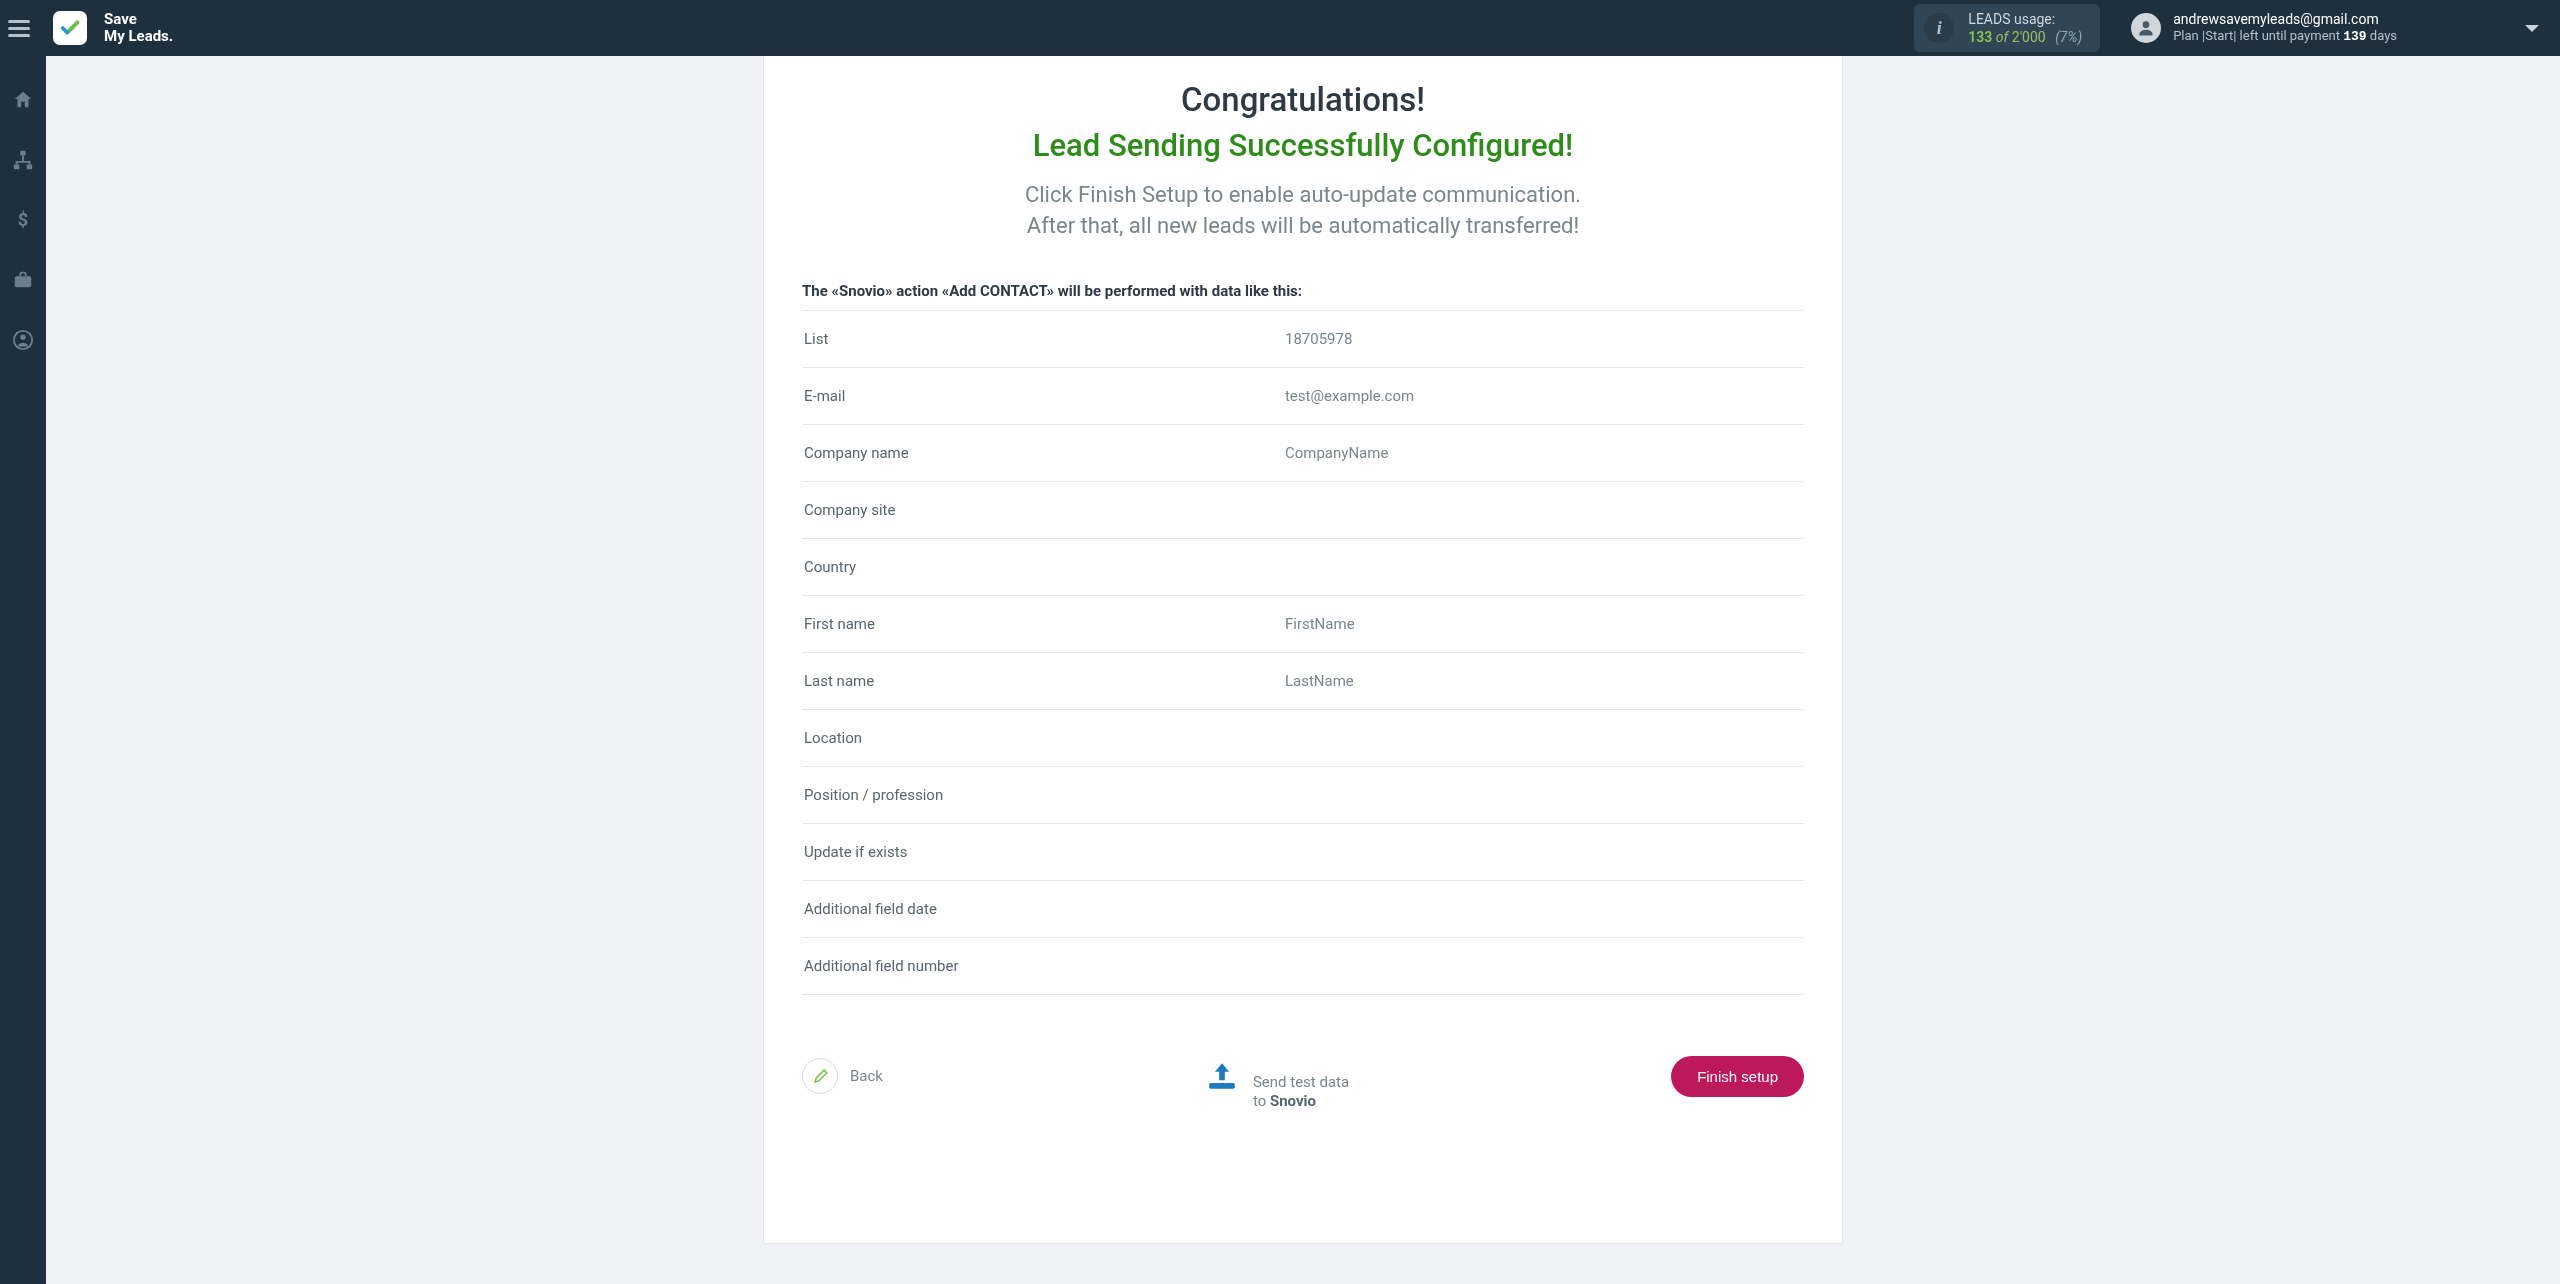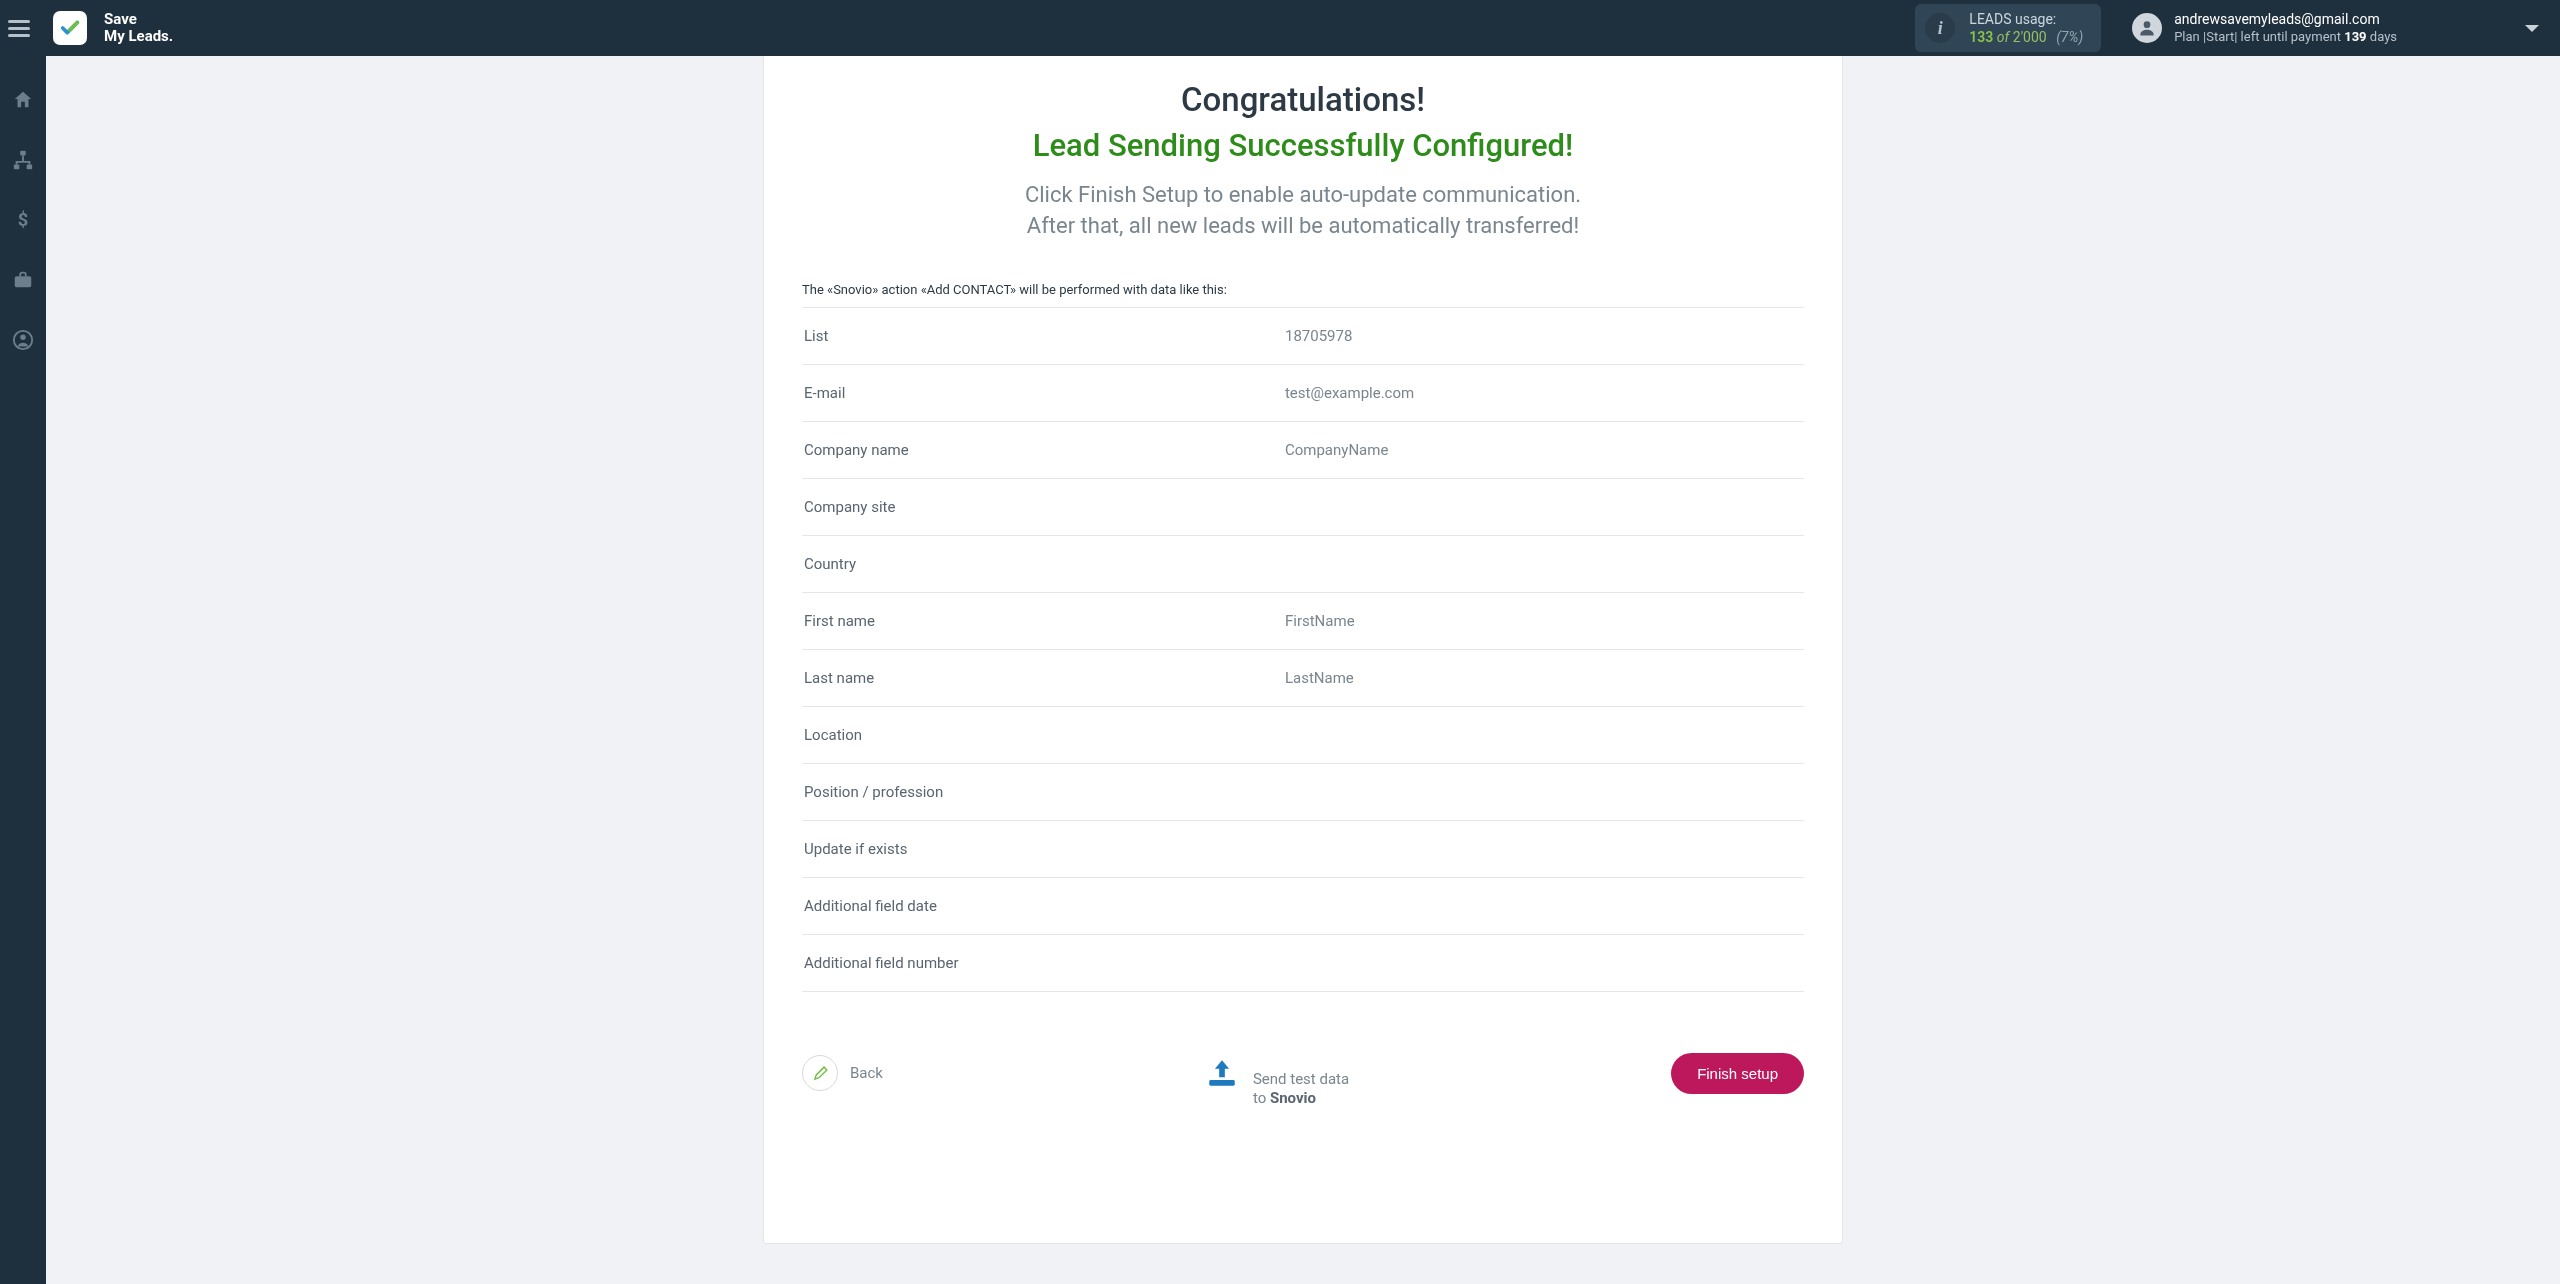--- a/index.html
+++ b/index.html
@@ -95,21 +95,21 @@
       border-radius: 50%;
       background: #d0d7dc;
       display: flex;
       align-items: center;
       justify-content: center;
     }
     .user-avatar svg { width: 20px; height: 20px; fill: #4a5a66; }
     .user-text { font-size: 14px; line-height: 1.25; }
     .user-email { color: #fff; }
     .user-plan { color: #b5c0c8; font-size: 13px; }
-    .user-plan strong { color: #fff; font-weight: 700; }
+    .user-plan strong { color: #fff; font-weight: 700; font-family: Liberation Mono, monospace; }
     .chevron {
       margin-left: 120px;
       cursor: pointer;
     }
     .chevron svg { width: 16px; height: 10px; fill: #c9d2d9; }
 
     .layout { display: flex; min-height: calc(100vh - 56px); }
     .sidebar {
       width: 46px;
       background: #1e2f3e;
@@ -160,22 +160,22 @@
     }
     .desc {
       text-align: center;
       font-size: 22px;
       color: #7a858e;
       line-height: 1.4;
       margin-bottom: 40px;
     }
     .desc span { display: block; }
     .action-label {
-      font-size: 13px;
-      font-weight: 400;
+      font-size: 15px;
+      font-weight: 700;
       color: #2d3a45;
       margin-bottom: 10px;
     }
     table {
       width: 100%;
       border-collapse: collapse;
       margin-bottom: 46px;
     }
     td {
       border-bottom: 1px solid #e4e7ea;

